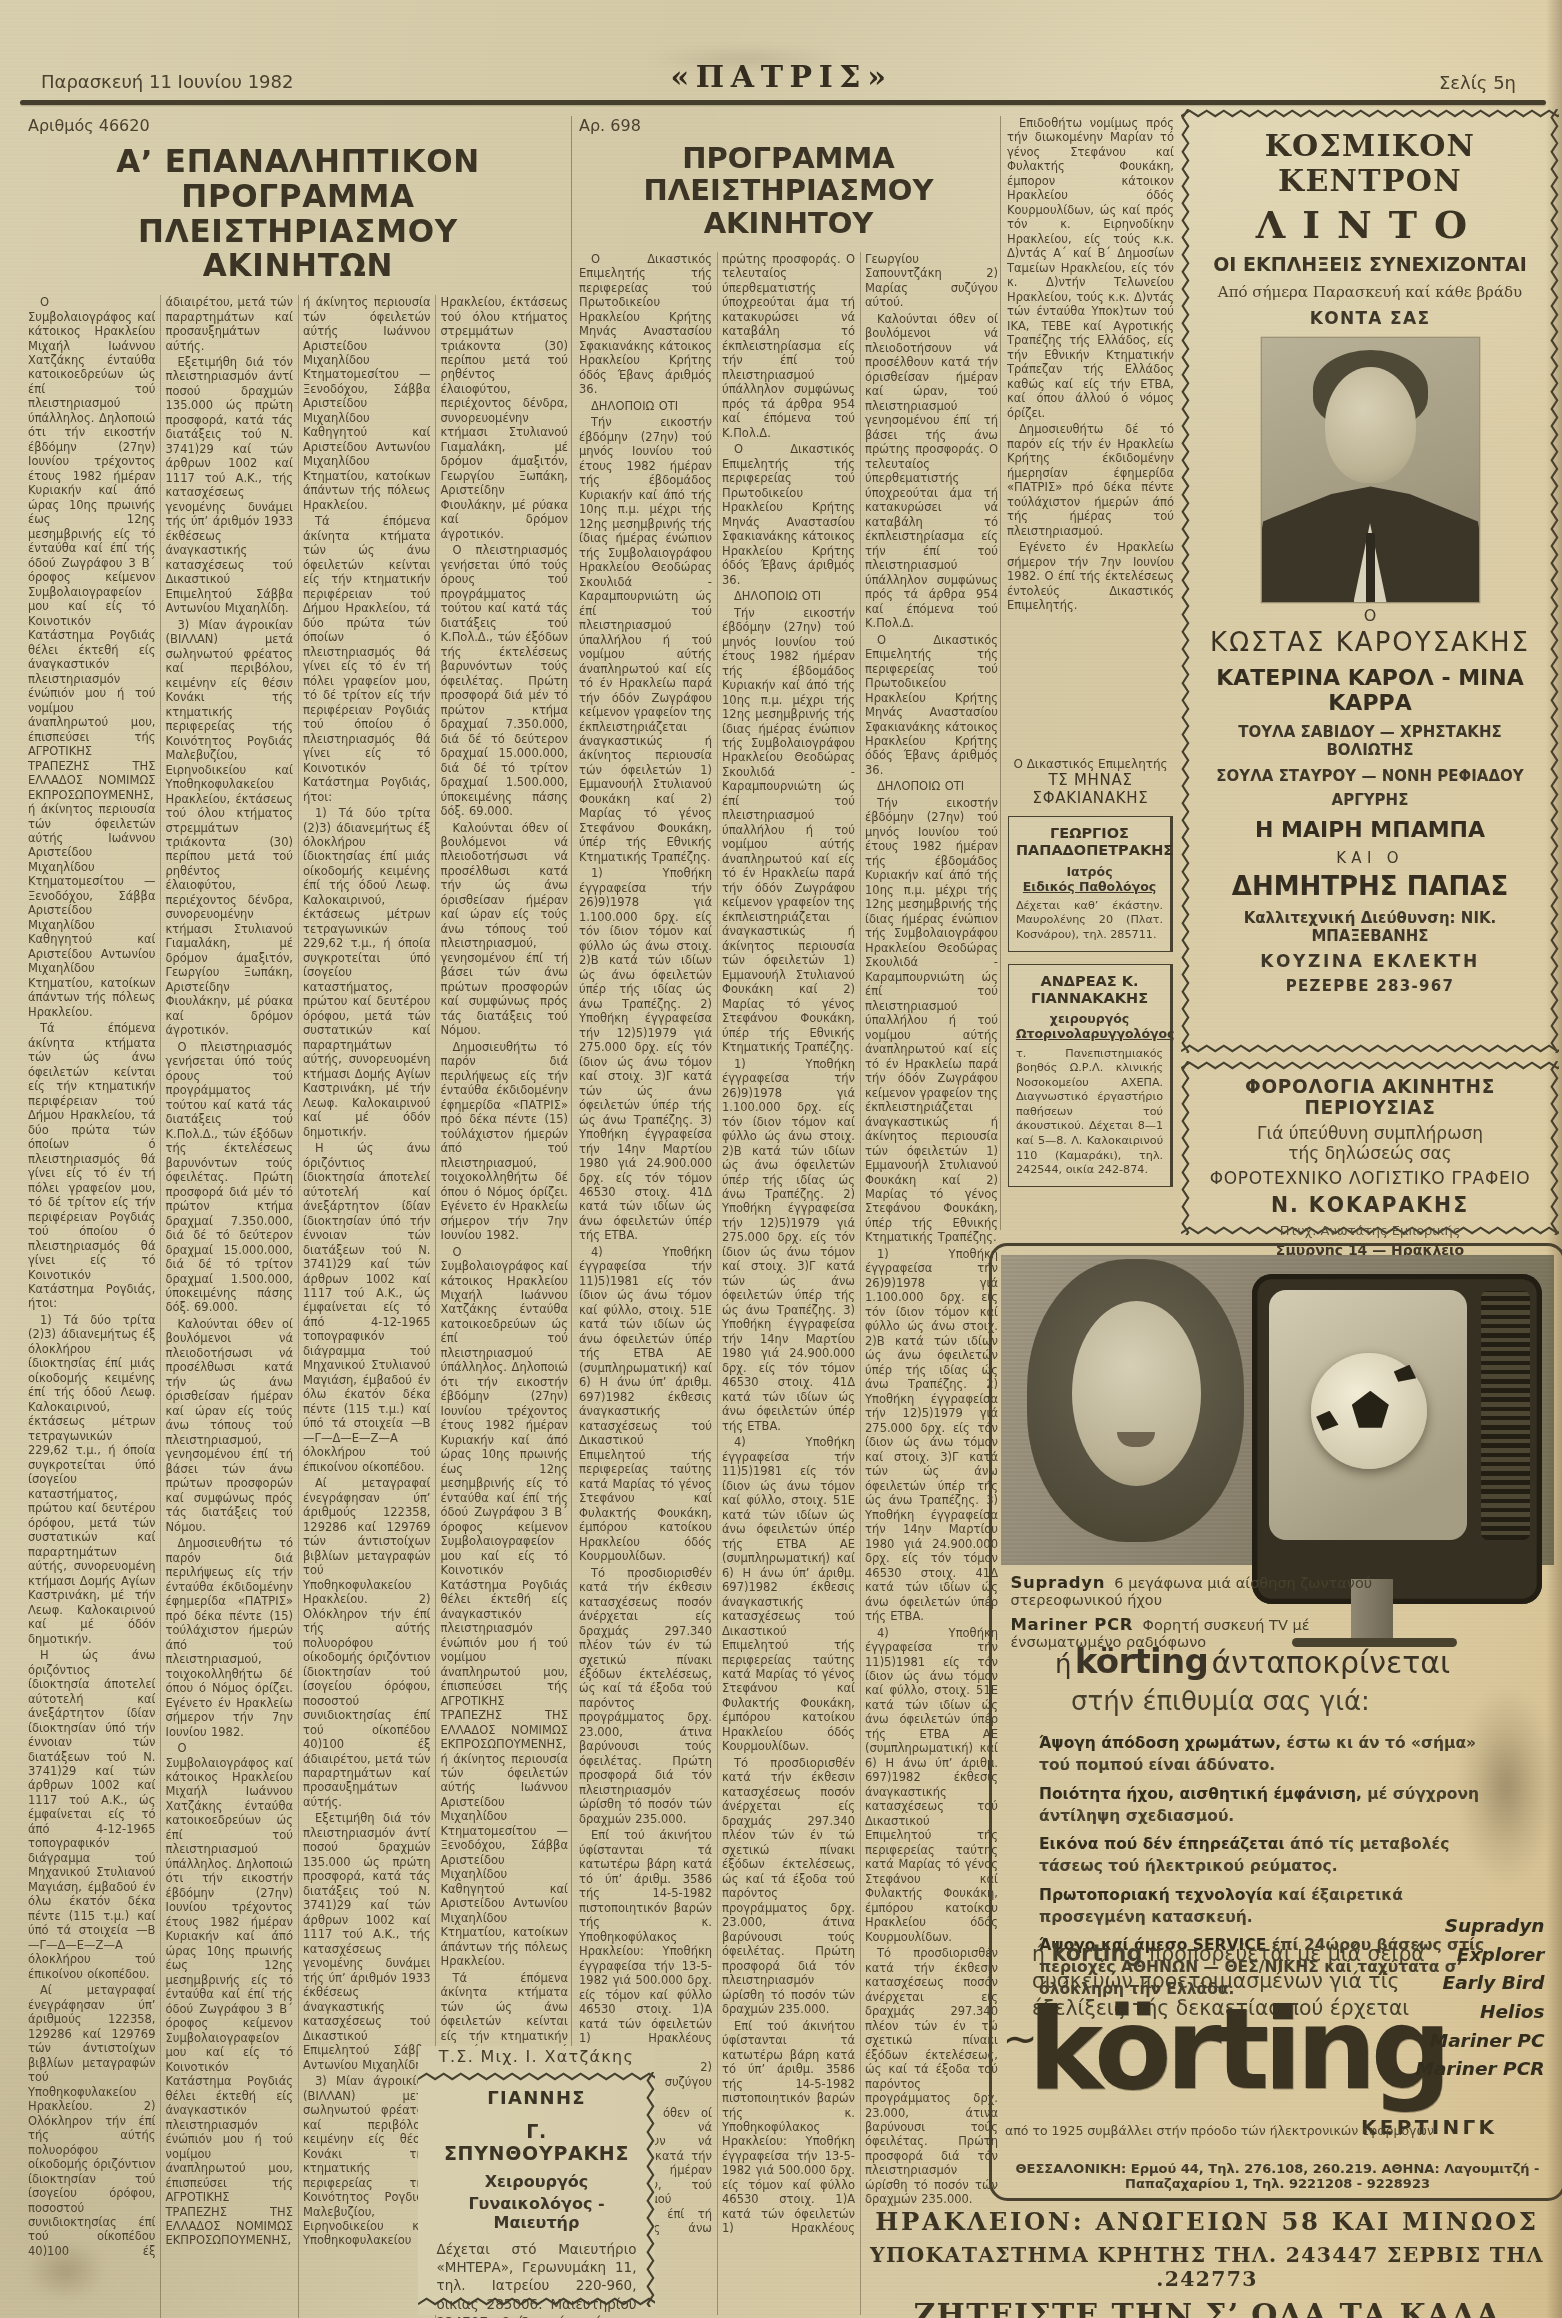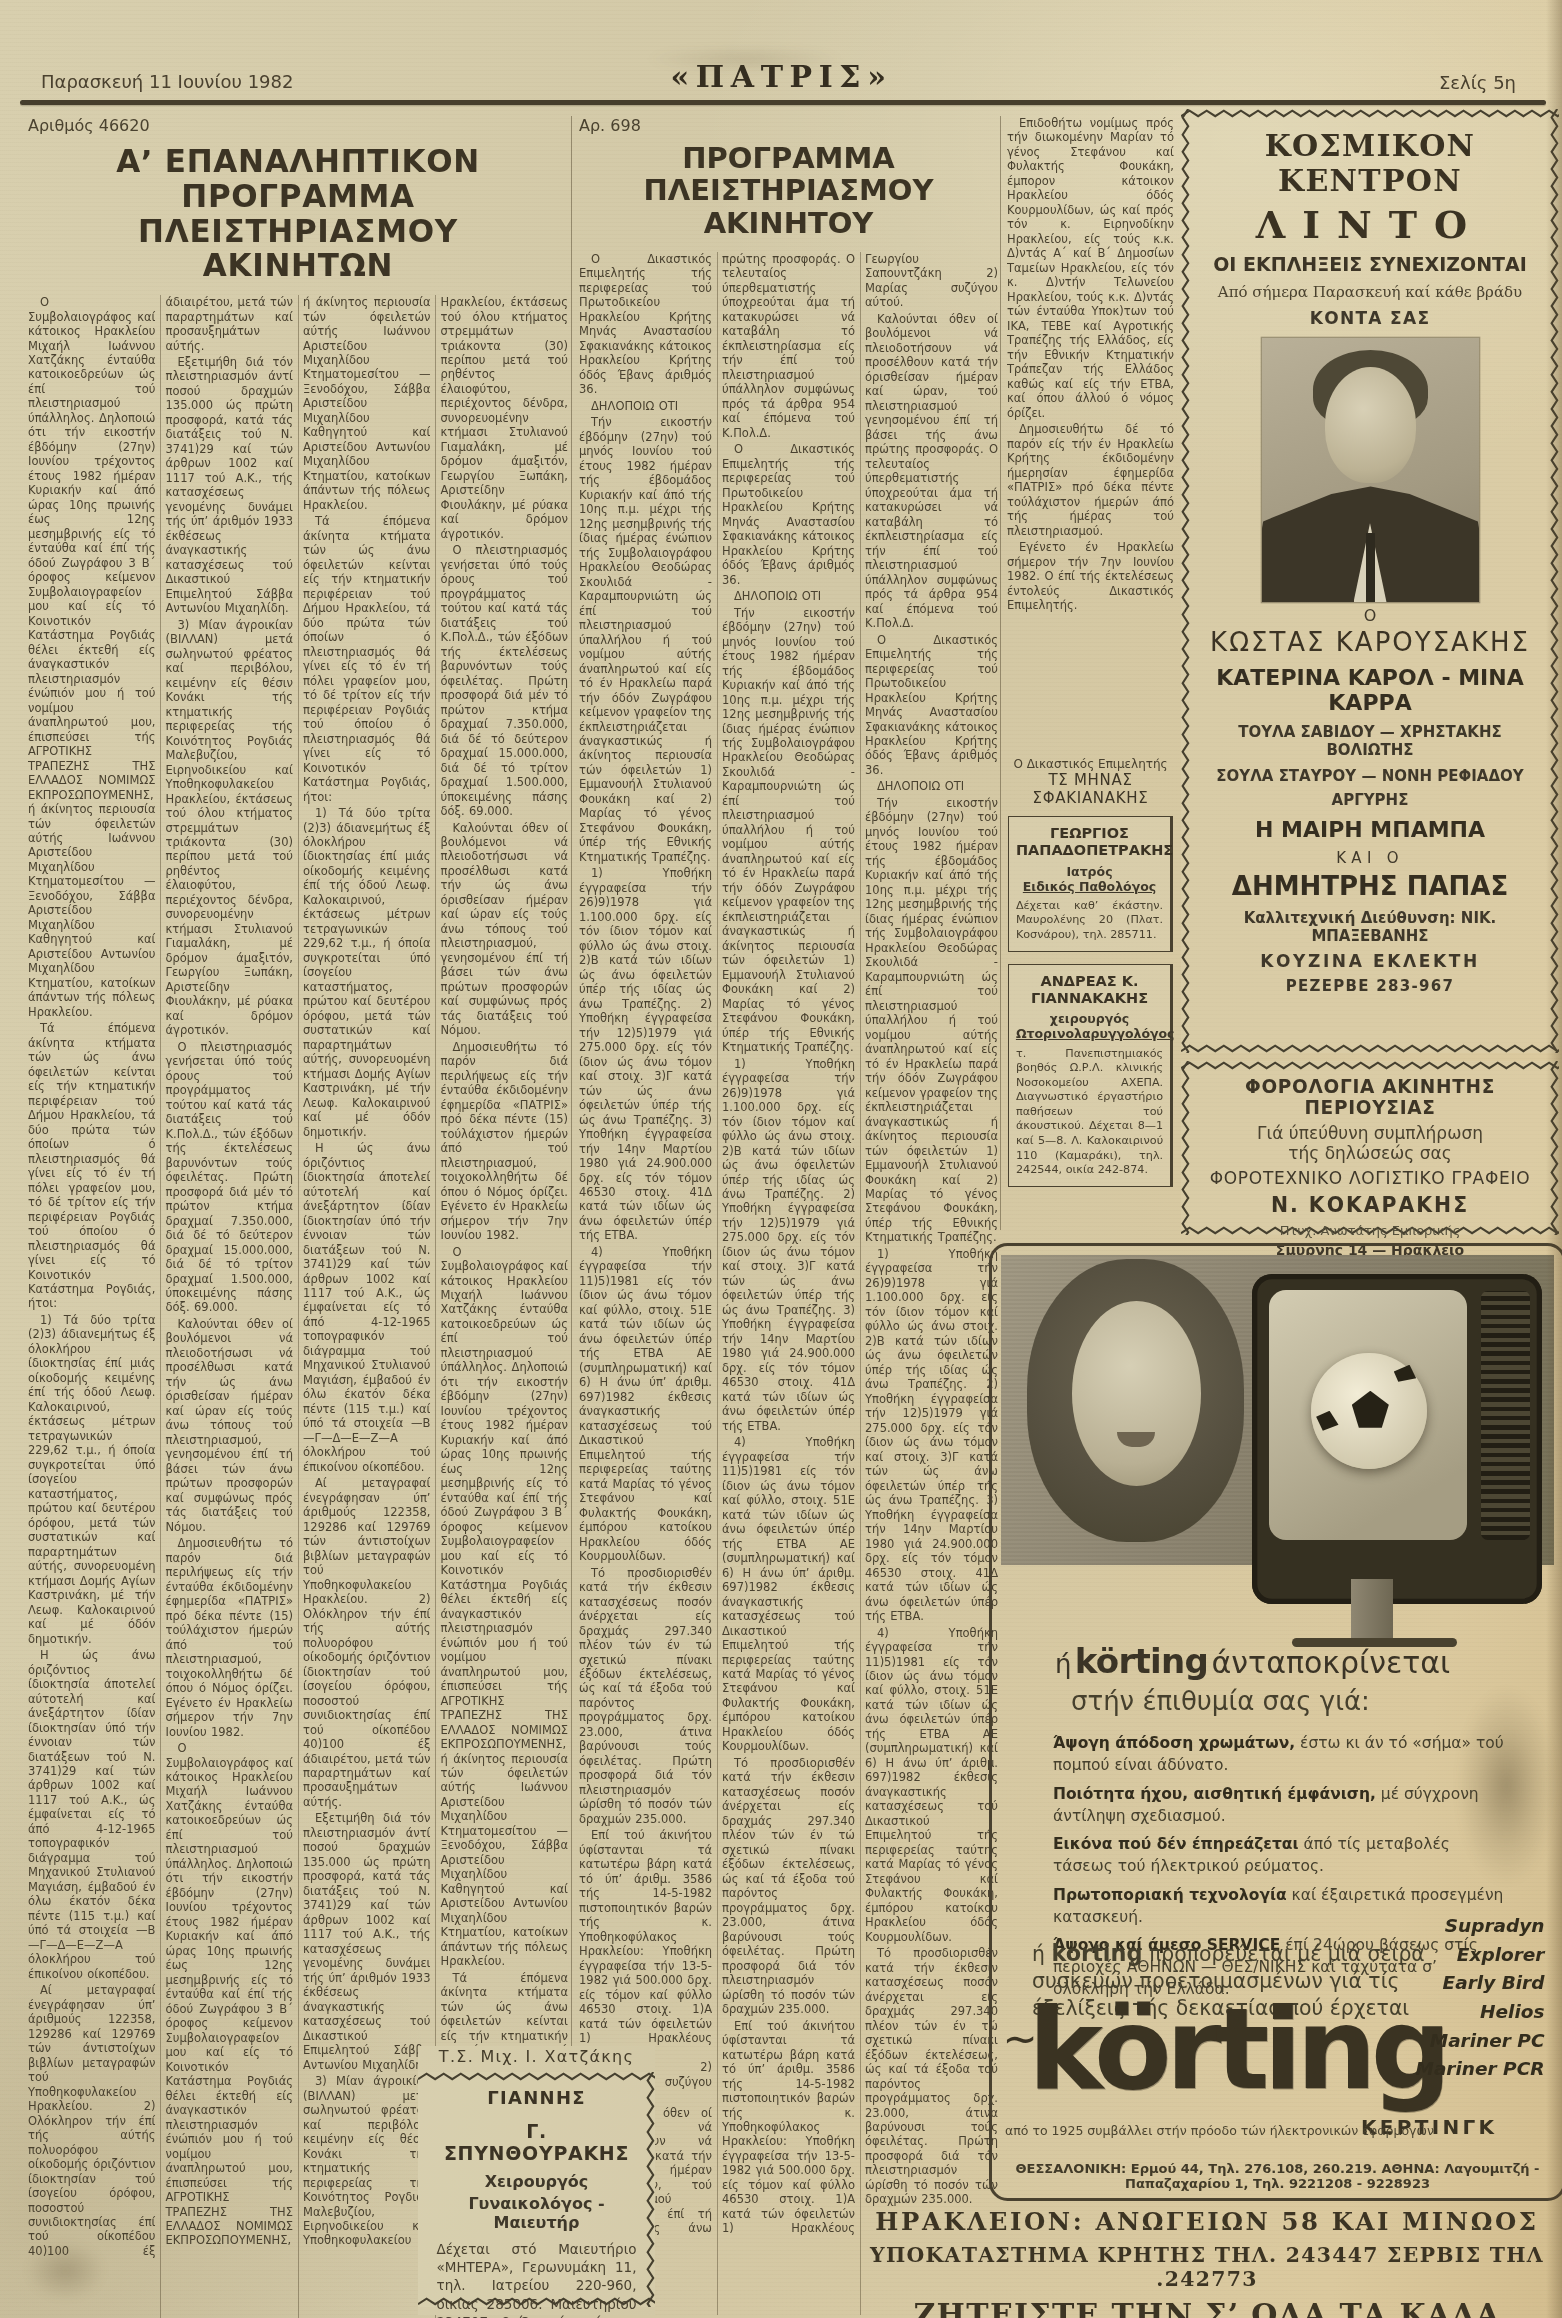--- a/index.html
+++ b/index.html
@@ -125,21 +125,21 @@
   .tv-stand{position:absolute;left:99px;bottom:-38px;width:42px;height:63px;background:linear-gradient(90deg,#8f8772,#6e6753);}
   .tv-base{position:absolute;left:40px;bottom:-43px;width:165px;height:9.2px;border-radius:5.3px;background:#49422f;}
   .k-captions{position:absolute;left:18.5px;top:327px;width:369px;}
   .k-cap{font-size:14.5px;margin:0 0 6.6px;color:#46402d;}
   .k-cap b{font-size:16.5px;letter-spacing:0.7px;color:#332d1d;}
   .k-headline{position:absolute;left:63px;top:395px;color:#3b3426;}
   .k-headline .h-small{font-size:26px;}
   .k-headline .h-brand{font-weight:bold;font-size:34px;letter-spacing:-0.7px;}
   .k-headline .h-thin{font-size:30px;font-weight:normal;}
   .k-subhead{position:absolute;left:79px;top:440px;font-size:26px;color:#46402d;}
-  .k-bullets{position:absolute;left:61px;top:486px;width:461px;}
+  .k-bullets{position:absolute;left:47px;top:486px;width:461px;font-weight:bold;}
   .k-bullets p{font-size:15.5px;line-height:1.42;margin:0 0 6.6px;color:#46402d;}
   .k-bullets b{color:#332d1d;}
   .k-promo{position:absolute;left:40px;top:693px;width:395px;font-size:20.4px;line-height:1.3;color:#45402c;}
   .k-promo b{font-size:22.4px;}
   .k-logo-tilde{position:absolute;left:10.5px;top:768px;font-size:42px;color:#3a3322;}
   .k-logo{position:absolute;left:36px;top:737px;font-weight:bold;font-size:113px;letter-spacing:-6px;color:#3a3322;
     text-shadow:0.7px 0.7px 0 rgba(58,51,34,.4);}
   .k-logo-sub{position:absolute;left:369px;top:869px;font-weight:bold;font-size:20px;letter-spacing:3.3px;color:#3a3322;}
   .k-products{position:absolute;right:18.5px;top:666px;text-align:right;font-weight:bold;font-style:italic;font-size:18.5px;line-height:1.55;color:#332d1d;}
   .k-since{position:absolute;left:13px;top:877px;font-size:12.5px;color:#4a432f;}
@@ -361,20 +361,24 @@
             <div class="pent"></div>
             <div class="patch1"></div>
             <div class="patch2"></div>
           </div>
         </div>
         <div class="tv-grille"></div>
         <div class="tv-stand"></div>
         <div class="tv-base"></div>
       </div>
     </div>
+    <div class="k-captions">
+      <p class="k-cap"><b>Supradyn</b>&nbsp;&nbsp;<span>6 μεγάφωνα μιά αίσθηση ζωντανού στερεοφωνικού ήχου</span></p>
+      <p class="k-cap"><b>Mariner PCR</b>&nbsp;&nbsp;<span>Φορητή συσκευή TV μέ ένσωματωμένο ραδιόφωνο</span></p>
+    </div>
     <div class="k-headline">
       <span class="h-small">ή</span>
       <span class="h-brand">körting</span>
       <span class="h-thin">άνταποκρίνεται</span>
     </div>
     <div class="k-subhead">στήν έπιθυμία σας γιά:</div>
     <div class="k-bullets">
       <p><b>Άψογη άπόδοση χρωμάτων,</b> <span>έστω κι άν τό «σήμα» τού πομπού είναι άδύνατο.</span></p>
       <p><b>Ποιότητα ήχου, αισθητική έμφάνιση,</b> <span>μέ σύγχρονη άντίληψη σχεδιασμού.</span></p>
       <p><b>Εικόνα πού δέν έπηρεάζεται</b> <span>άπό τίς μεταβολές τάσεως τού ήλεκτρικού ρεύματος.</span></p>

